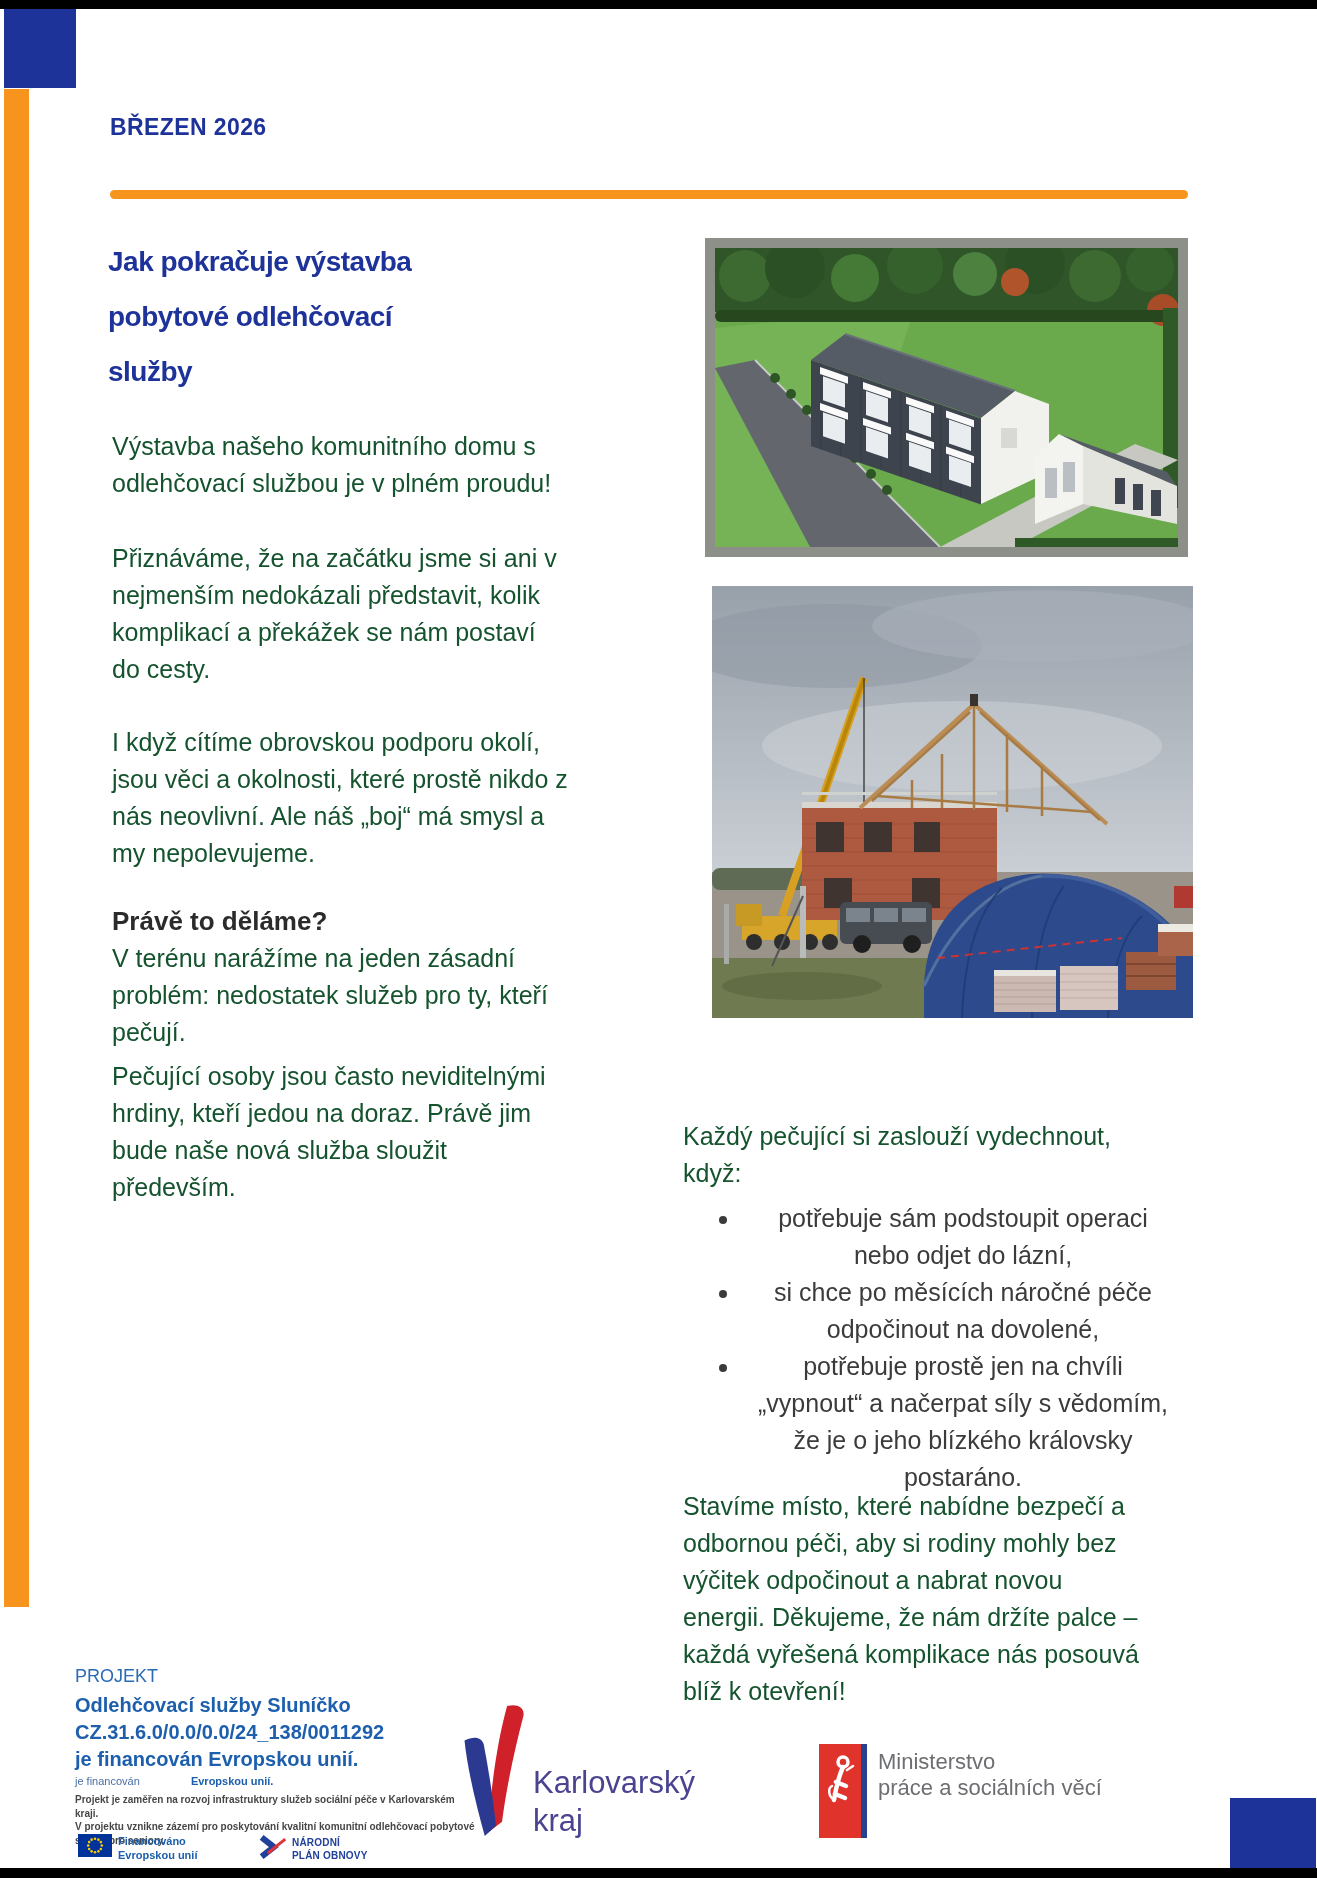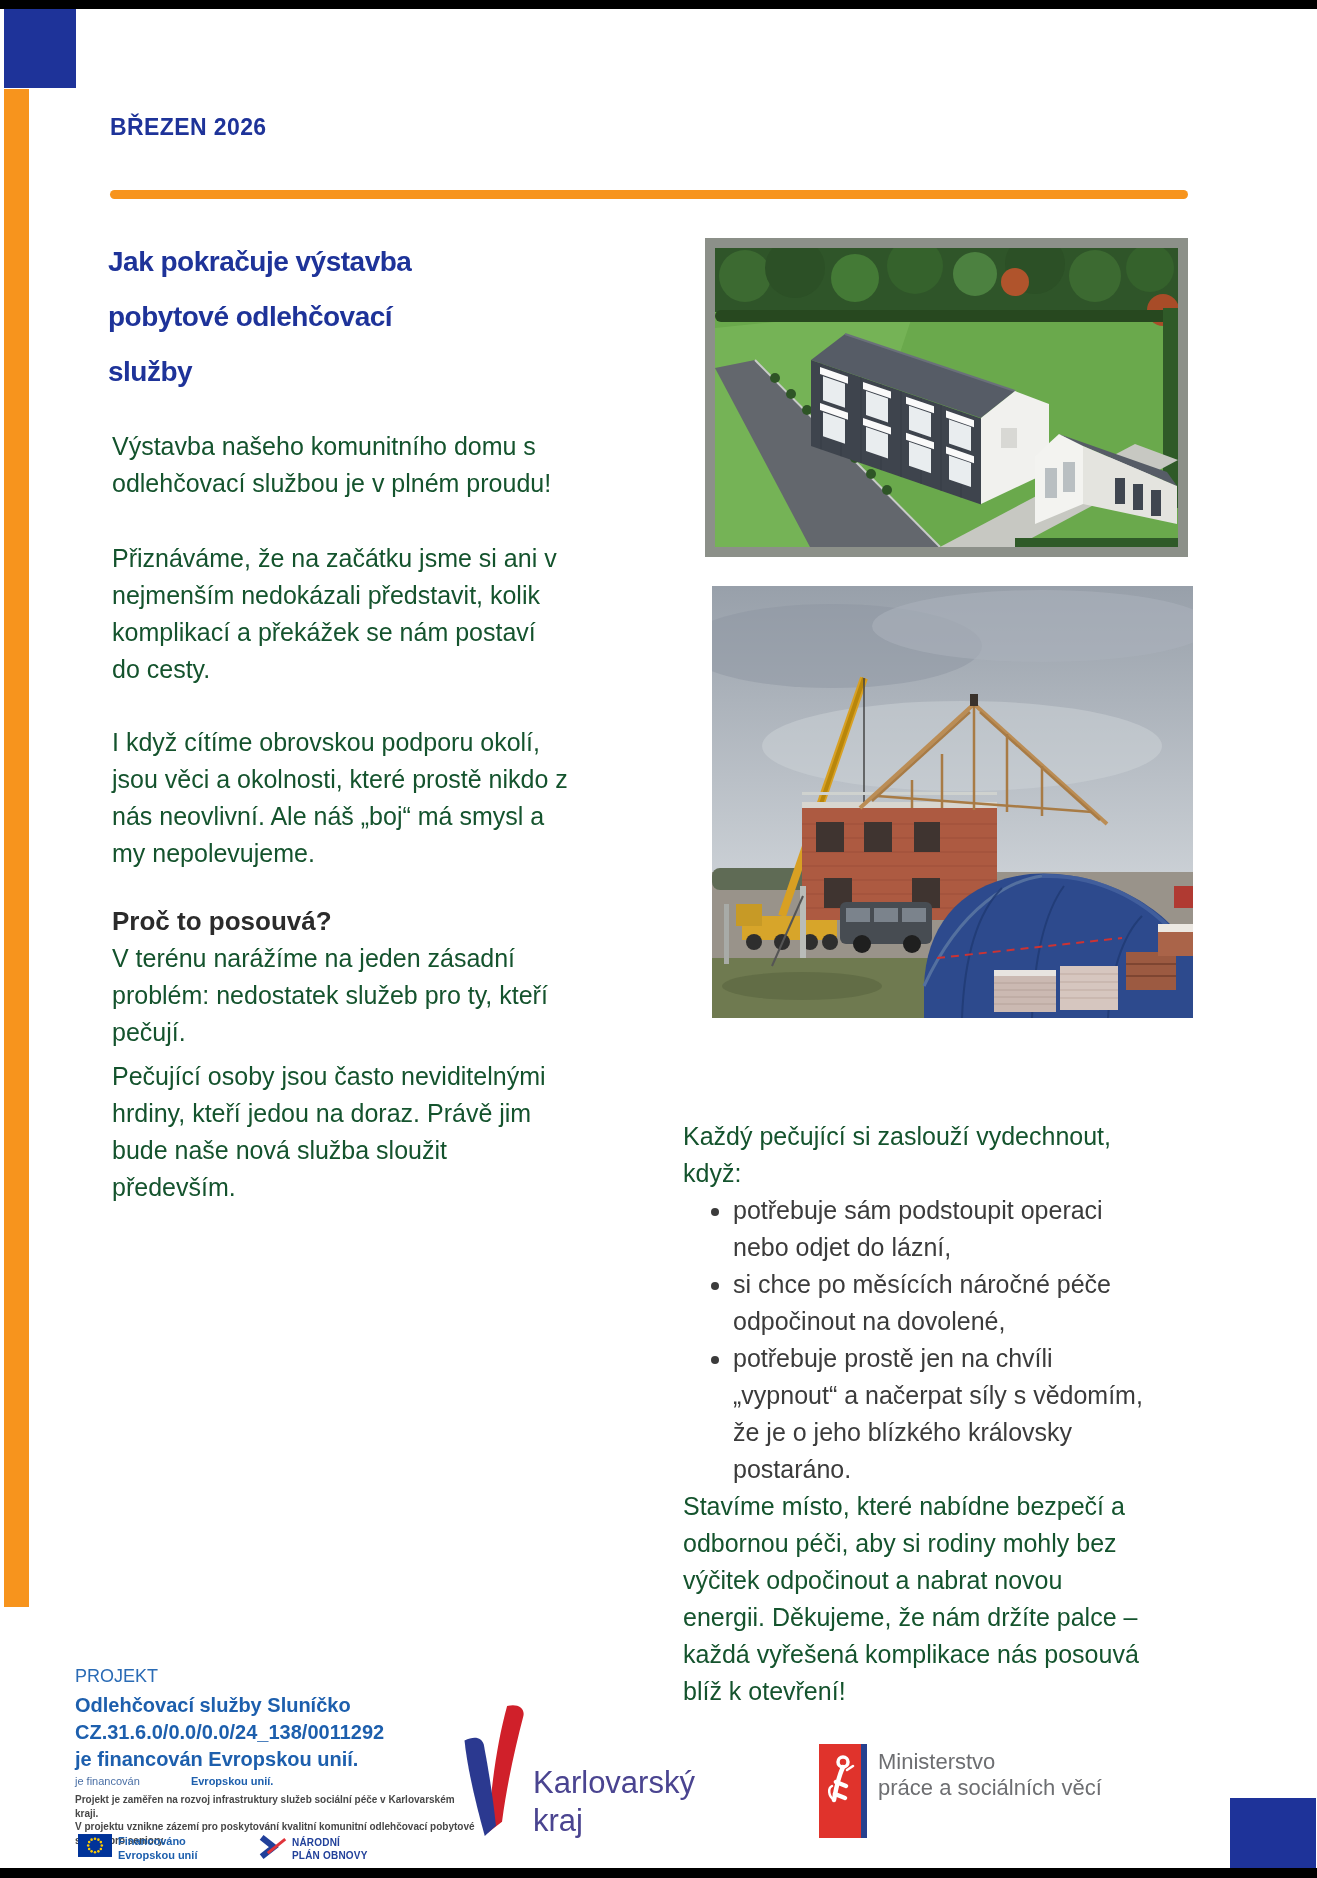--- a/index.html
+++ b/index.html
@@ -8,21 +8,21 @@
   .abs{position:absolute;}
   .ml{white-space:pre-line;}
   .bar{background:#000;}
   .masthead{font-size:23px;font-weight:800;letter-spacing:.4px;color:#1e3399;}
   .rule{background:#f7941d;border-radius:5px;}
   .title{font-size:28px;line-height:55px;font-weight:800;color:#1e3399;letter-spacing:-.5px;}
   .body-p{font-size:25px;line-height:37px;color:#14532d;}
   .body-h{font-size:26px;line-height:37px;font-weight:700;color:#2b2b2b;}
   .photo-frame{border:10px solid #8c9089;box-sizing:border-box;background:#777;}
   .photo{display:block;}
-  ul.bullets{margin:0;padding:0 0 0 50px;}
+  ul.bullets{margin:8px;padding:0 0 0 50px;text-align:center;}
   ul.bullets li{font-size:25px;line-height:37px;color:#3b3b3b;white-space:pre-line;}
   .f-label{font-size:18px;color:#2a6bb5;}
   .f-big{font-size:20px;line-height:27px;font-weight:700;color:#1d5fad;}
   .f-note{font-size:11px;color:#4a6fa5;}
   .f-note b{color:#1d5fad;margin-left:48px;}
   .f-desc{font-size:10px;line-height:13.5px;font-weight:600;color:#474747;white-space:pre-line;}
   .eu-text{font-size:11px;line-height:14px;font-weight:600;color:#1d5fad;white-space:pre-line;}
   .npo-text{font-size:10px;line-height:13px;font-weight:700;color:#21409a;white-space:pre-line;letter-spacing:.2px;}
   .kk-text{font-size:31px;line-height:38px;font-weight:500;color:#4a4490;white-space:pre-line;}
   .mpsv-text{font-size:22px;line-height:26px;font-weight:500;color:#6d6e71;white-space:pre-line;}
@@ -50,21 +50,21 @@
   <div class="abs body-p ml" style="left:112px;top:428px;width:470px;">Výstavba našeho komunitního domu s
 odlehčovací službou je v plném proudu!</div>
   <div class="abs body-p ml" style="left:112px;top:540px;width:470px;">Přiznáváme, že na začátku jsme si ani v
 nejmenším nedokázali představit, kolik
 komplikací a překážek se nám postaví
 do cesty.</div>
   <div class="abs body-p ml" style="left:112px;top:724px;width:480px;">I když cítíme obrovskou podporu okolí,
 jsou věci a okolnosti, které prostě nikdo z
 nás neovlivní. Ale náš „boj“ má smysl a
 my nepolevujeme.</div>
-  <div class="abs body-h" style="left:112px;top:903px;">Proč to posouvá?</div>
+  <div class="abs body-h" style="left:112px;top:903px;">Právě to děláme?</div>
   <div class="abs body-p ml" style="left:112px;top:940px;width:480px;">V terénu narážíme na jeden zásadní
 problém: nedostatek služeb pro ty, kteří
 pečují.</div>
   <div class="abs body-p ml" style="left:112px;top:1058px;width:480px;">Pečující osoby jsou často neviditelnými
 hrdiny, kteří jedou na doraz. Právě jim
 bude naše nová služba sloužit
 především.</div>
 
   <div class="abs photo-frame" style="left:705px;top:238px;width:483px;height:319px;">
     <svg class="photo" width="463" height="299" viewBox="0 0 463 299">

